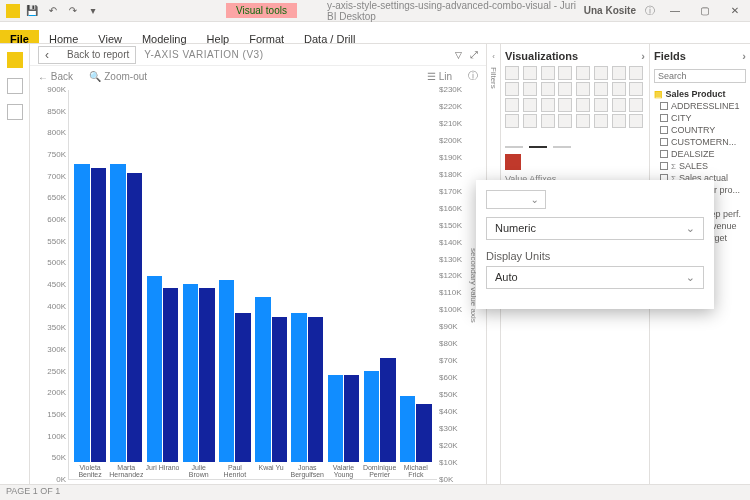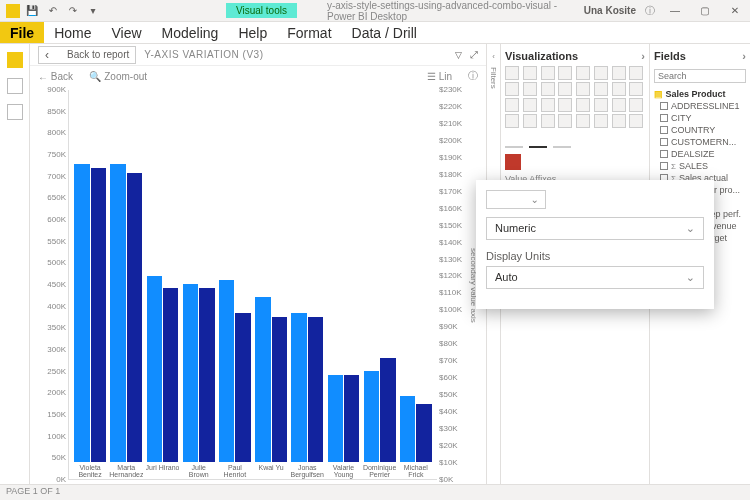--- a/index.html
+++ b/index.html
@@ -1,26 +1,26 @@
 <!DOCTYPE html>
 <html><head>
 <meta charset="utf-8">
 <style>
 * { margin: 0; padding: 0; box-sizing: border-box; font-family: 'Segoe UI', sans-serif; }
 body { background: #fff; width: 750px; height: 500px; overflow: hidden; font-size: 10px; color: #323130; }
 .titlebar { height: 22px; display: flex; align-items: center; background: #f3f2f1; border-bottom: 1px solid #e1dfdd; }
 .titlebar .qat { display: flex; gap: 6px; padding: 0 6px; align-items: center; }
 .titlebar .qat span { width: 14px; height: 14px; display: flex; align-items: center; justify-content: center; color: #605e5c; font-size: 10px; }
-.titlebar .vt-badge { background: #5eead4; color: #0b6a0b; padding: 2px 10px; font-size: 10px; margin-left: 120px; }
+.titlebar .vt-badge { background: #fca5a5; color: #0b6a0b; padding: 2px 10px; font-size: 10px; margin-left: 120px; }
 .titlebar .doc-title { color: #888; font-size: 10px; margin-left: 30px; flex: 1; }
 .titlebar .user { font-size: 10px; color: #605e5c; margin-right: 4px; font-weight: bold; }
 .titlebar .win-btns { display: flex; }
 .titlebar .win-btns span { width: 30px; height: 22px; display: flex; align-items: center; justify-content: center; font-size: 10px; color: #605e5c; }
 .ribbon { height: 22px; display: flex; border-bottom: 1px solid #e1dfdd; }
-.ribbon .tab { padding: 3px 10px; font-size: 14px; color: #323130; }
+.ribbon .tab { padding: 3px 10px; font-size: 11px; color: #323130; margin-top: 8px; }
 .ribbon .tab.file { background: #f2c811; color: #000; font-weight: 600; }
 .main { display: flex; height: calc(500px - 44px - 16px); }
 .left-rail { width: 30px; border-right: 1px solid #e1dfdd; display: flex; flex-direction: column; align-items: center; gap: 10px; padding-top: 8px; color: #888; }
 .left-rail span { width: 16px; height: 16px; border: 1px solid #bbb; }
 .canvas { flex: 1; position: relative; display: flex; flex-direction: column; }
 .crumb-bar { height: 22px; display: flex; align-items: center; gap: 8px; padding: 0 8px; border-bottom: 1px solid #eee; font-size: 10px; color: #605e5c; }
 .crumb-bar .back { border: 1px solid #ccc; padding: 1px 6px; display: flex; align-items: center; gap: 18px; }
 .crumb-bar .title { color: #888; letter-spacing: 0.5px; }
 .crumb-bar .spacer { flex: 1; }
 .tools-bar { height: 20px; display: flex; align-items: center; gap: 16px; padding: 0 8px; font-size: 10px; color: #888; justify-content: space-between; }
@@ -74,21 +74,21 @@
 
 <div class="titlebar">
   <div class="qat">
     <span style="background:#f2c811;border:none"></span>
     <span>💾</span>
     <span>↶</span>
     <span>↷</span>
     <span>▾</span>
   </div>
   <div class="vt-badge">Visual tools</div>
-  <div class="doc-title">y-axis-style-settings-using-advanced-combo-visual - Power BI Desktop</div>
+  <div class="doc-title">y-axis-style-settings-using-advanced-combo-visual - Juri BI Desktop</div>
   <div class="user">Una Kosite</div>
   <span style="width:20px;text-align:center;color:#888">ⓘ</span>
   <div class="win-btns">
     <span>—</span>
     <span>▢</span>
     <span>✕</span>
   </div>
 </div>
 
 <div class="ribbon">

